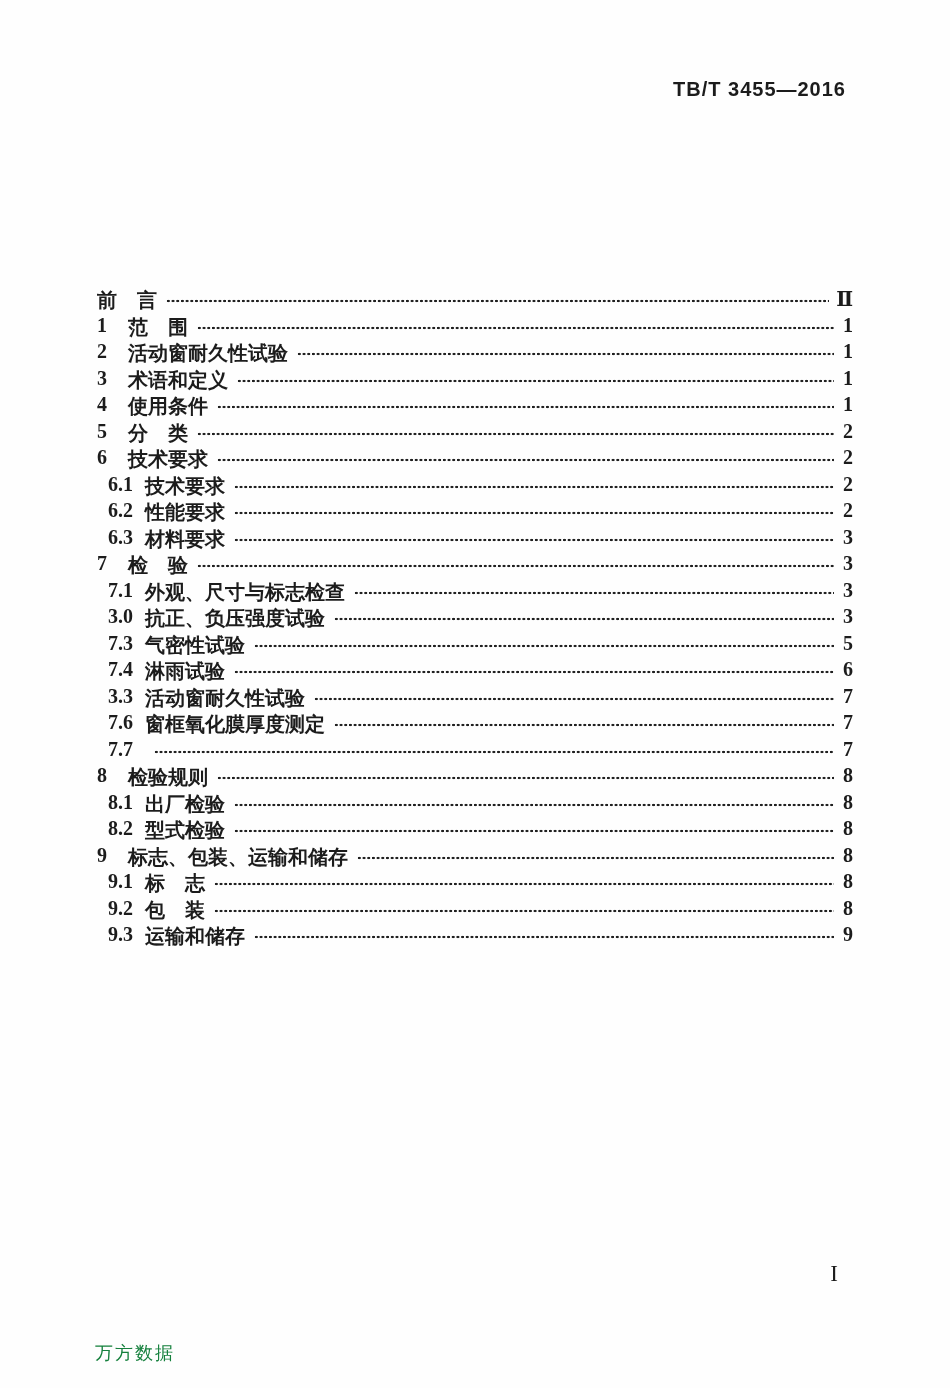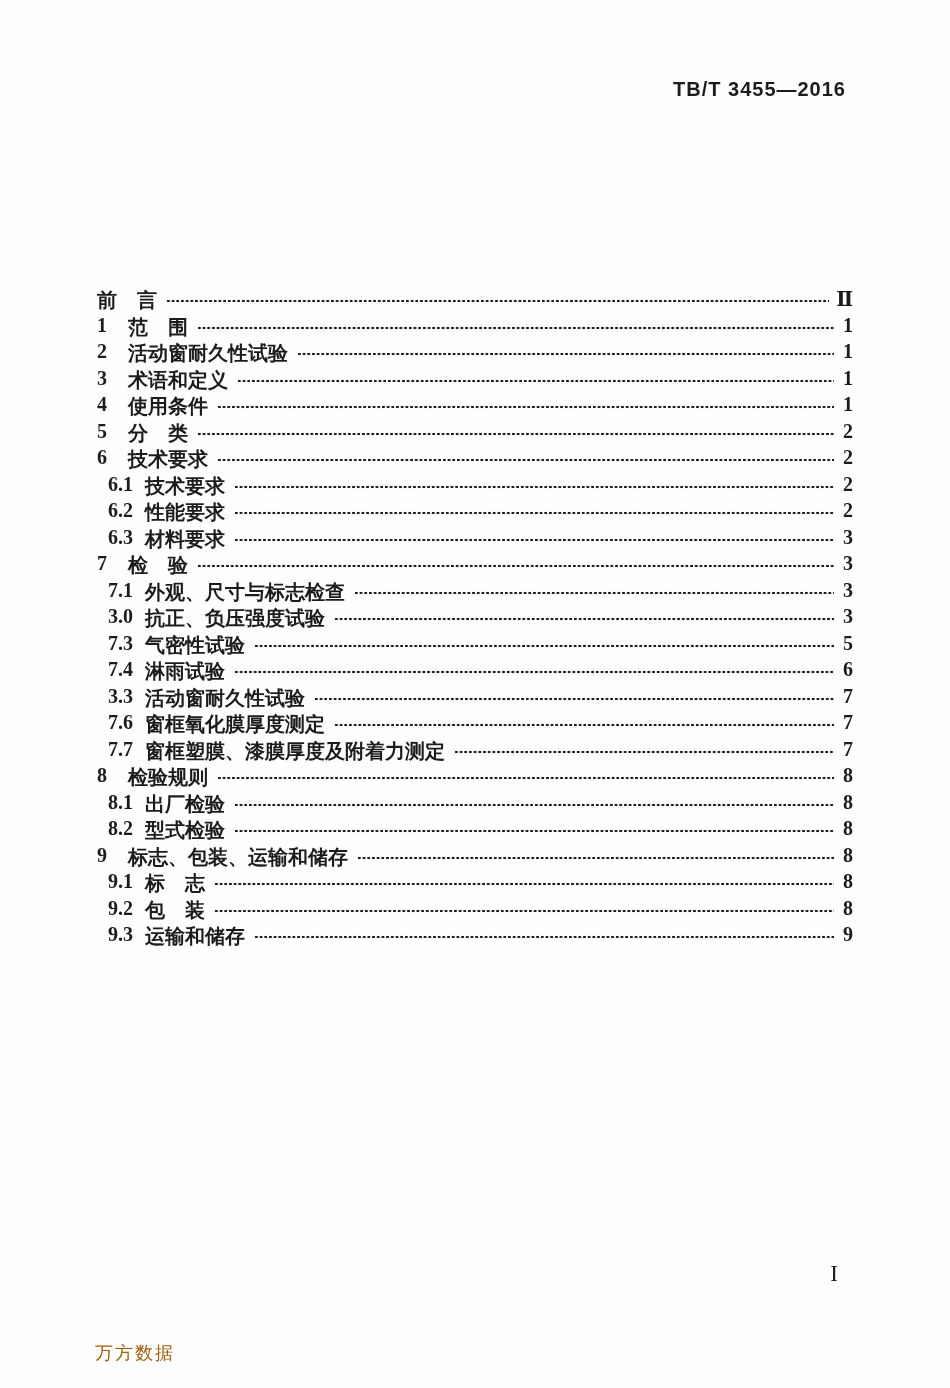--- a/index.html
+++ b/index.html
@@ -76,21 +76,21 @@
     top: 1261px;
     right: 112px;
     font-size: 23px;
     font-weight: 500;
   }
   .watermark {
     position: absolute;
     top: 1341px;
     left: 95px;
     font-size: 18px;
-    color: #a16207;
+    color: #15803d;
     letter-spacing: 2px;
     font-family: "Liberation Sans", "DejaVu Sans", sans-serif;
   }
 </style>
 </head>
 <body>
 
 <div class="sheet">
   <div class="doc-code">TB/T 3455—2016</div>
 
@@ -106,21 +106,21 @@
       <div class="row lvl2"><span class="num">6.1</span><span class="t">技术要求</span><span class="leader"></span><span class="pg">2</span></div>
       <div class="row lvl2"><span class="num">6.2</span><span class="t">性能要求</span><span class="leader"></span><span class="pg">2</span></div>
       <div class="row lvl2"><span class="num">6.3</span><span class="t">材料要求</span><span class="leader"></span><span class="pg">3</span></div>
       <div class="row"><span class="num">7</span><span class="t">检　验</span><span class="leader"></span><span class="pg">3</span></div>
       <div class="row lvl2"><span class="num">7.1</span><span class="t">外观、尺寸与标志检查</span><span class="leader"></span><span class="pg">3</span></div>
       <div class="row lvl2"><span class="num">3.0</span><span class="t">抗正、负压强度试验</span><span class="leader"></span><span class="pg">3</span></div>
       <div class="row lvl2"><span class="num">7.3</span><span class="t">气密性试验</span><span class="leader"></span><span class="pg">5</span></div>
       <div class="row lvl2"><span class="num">7.4</span><span class="t">淋雨试验</span><span class="leader"></span><span class="pg">6</span></div>
       <div class="row lvl2"><span class="num">3.3</span><span class="t">活动窗耐久性试验</span><span class="leader"></span><span class="pg">7</span></div>
       <div class="row lvl2"><span class="num">7.6</span><span class="t">窗框氧化膜厚度测定</span><span class="leader"></span><span class="pg">7</span></div>
-      <div class="row lvl2"><span class="num">7.7</span><span class="t">窗框塑膜、漆膜厚度及附着力测定</span><span class="leader"></span><span class="pg">7</span></div>
+      <div class="row lvl2"><span class="num">7.7</span><span class="leader"></span><span class="pg">7</span></div>
       <div class="row"><span class="num">8</span><span class="t">检验规则</span><span class="leader"></span><span class="pg">8</span></div>
       <div class="row lvl2"><span class="num">8.1</span><span class="t">出厂检验</span><span class="leader"></span><span class="pg">8</span></div>
       <div class="row lvl2"><span class="num">8.2</span><span class="t">型式检验</span><span class="leader"></span><span class="pg">8</span></div>
       <div class="row"><span class="num">9</span><span class="t">标志、包装、运输和储存</span><span class="leader"></span><span class="pg">8</span></div>
       <div class="row lvl2"><span class="num">9.1</span><span class="t">标　志</span><span class="leader"></span><span class="pg">8</span></div>
       <div class="row lvl2"><span class="num">9.2</span><span class="t">包　装</span><span class="leader"></span><span class="pg">8</span></div>
       <div class="row lvl2"><span class="num">9.3</span><span class="t">运输和储存</span><span class="leader"></span><span class="pg">9</span></div>
     </div>
 
   <div class="folio">I</div>

